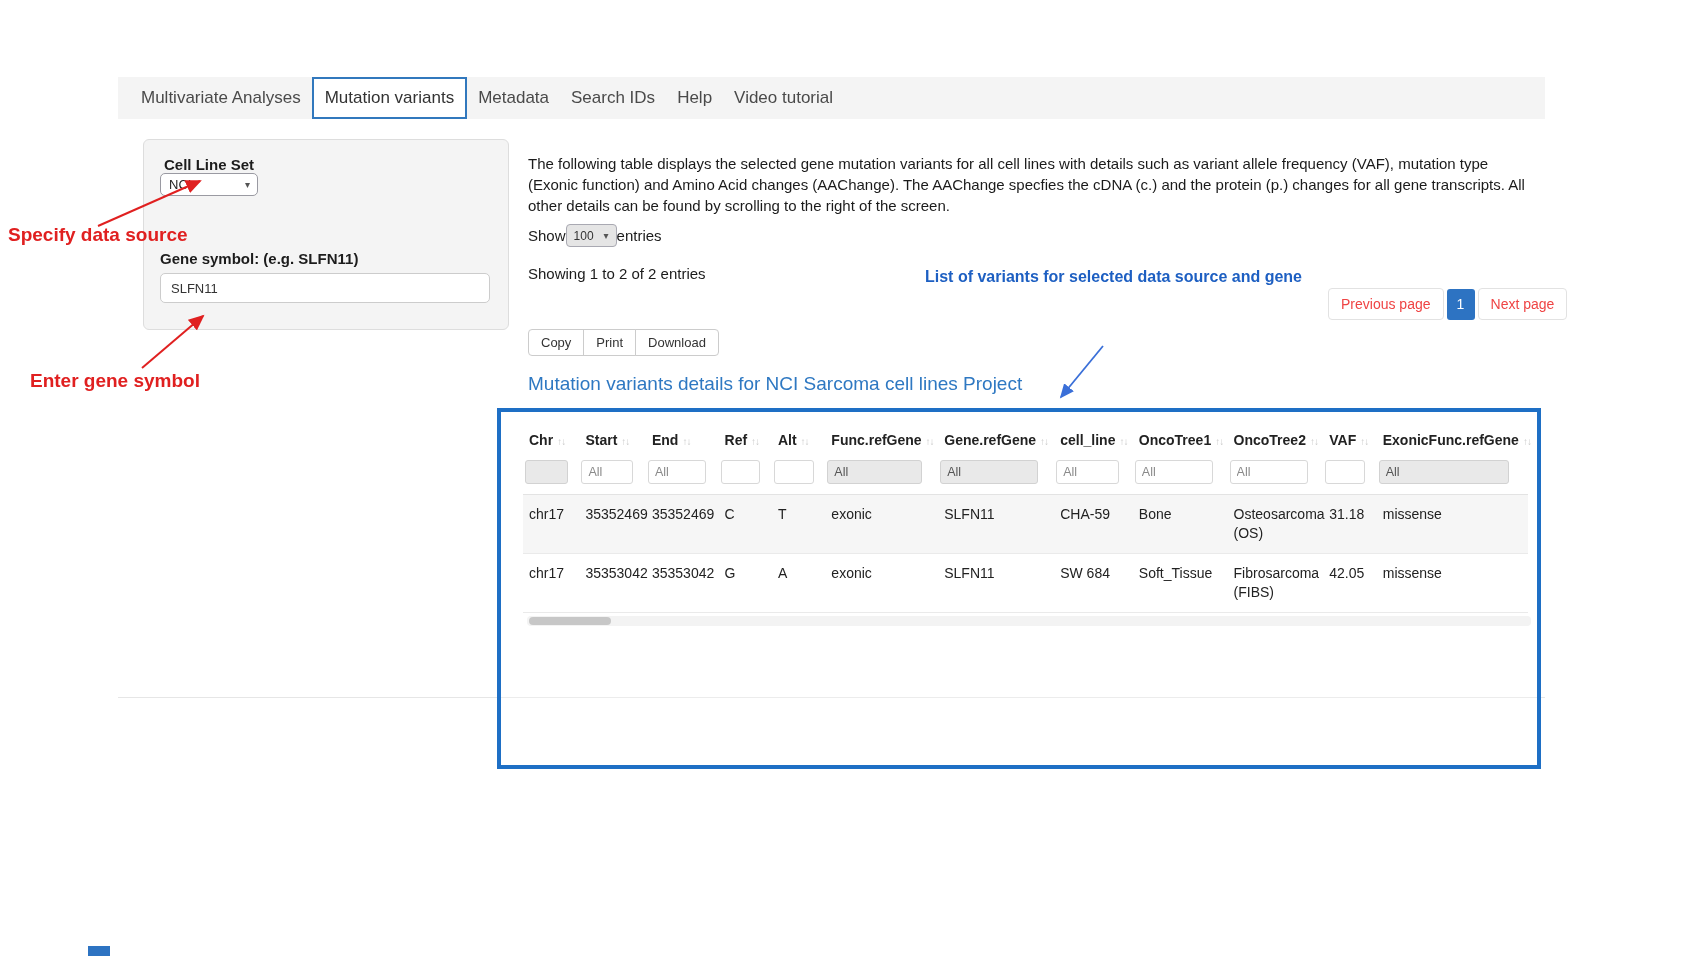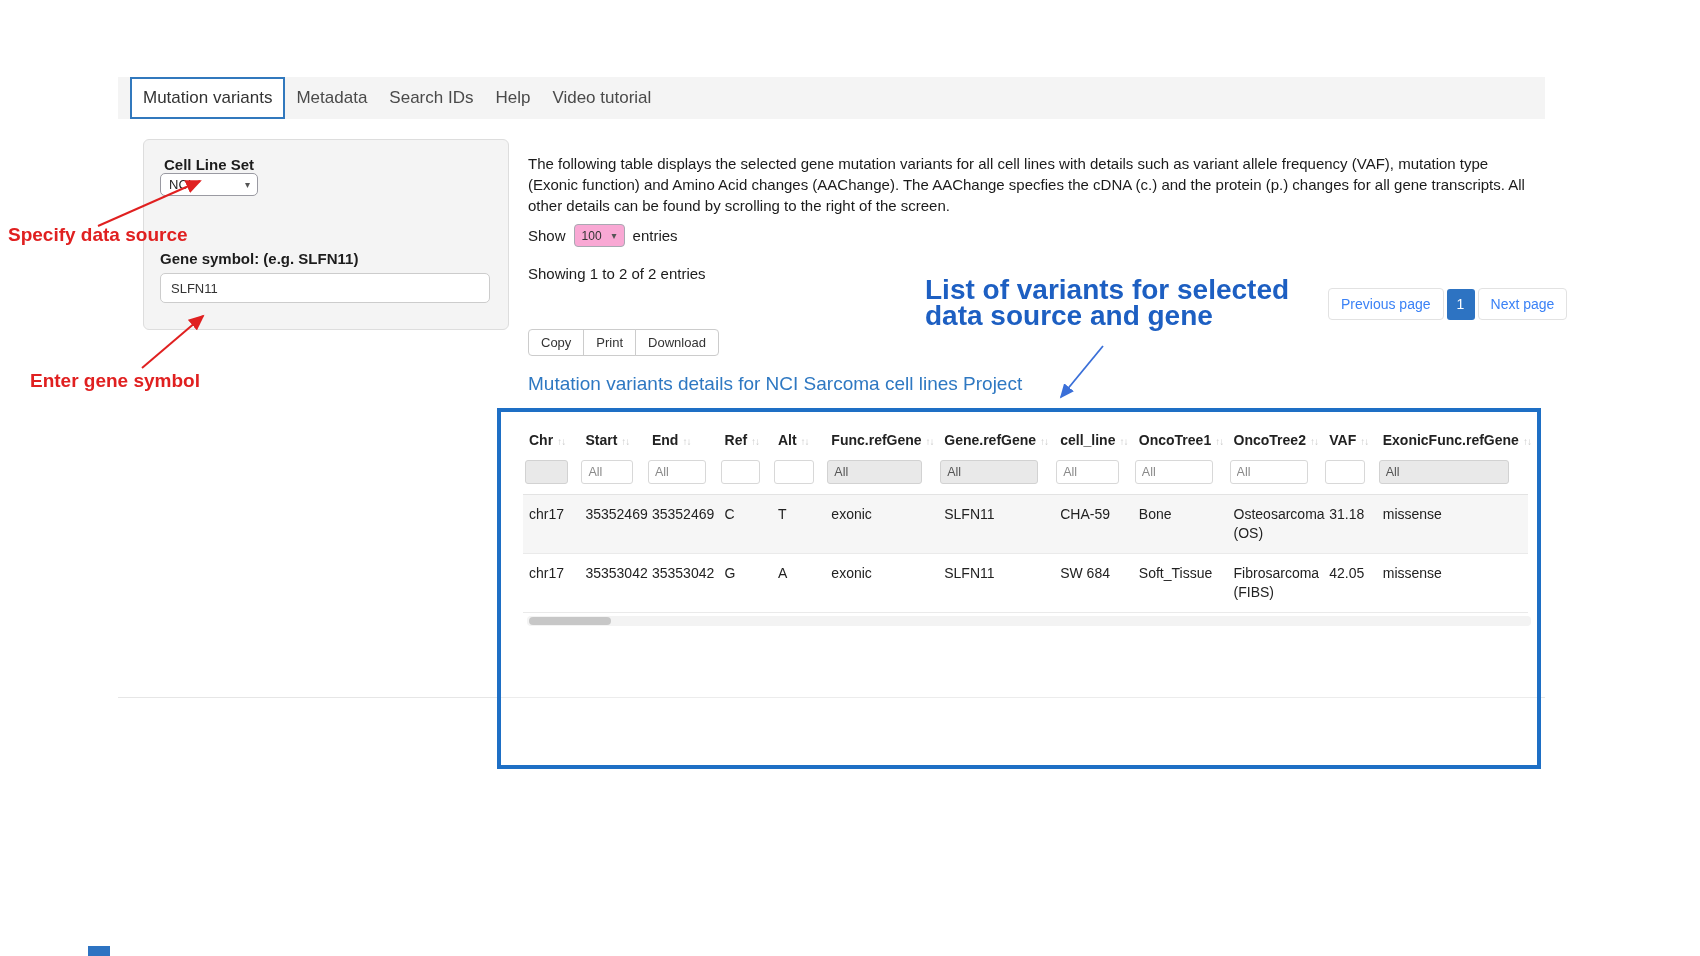--- a/index.html
+++ b/index.html
@@ -50,47 +50,47 @@
     border:1px solid #cccccc;border-radius:5px;background:#fff;
     font-size:13px;padding:0 10px;color:#333;
     font-family:"Liberation Sans","DejaVu Sans",sans-serif;
   }
 
   
   .note-red{position:absolute;color:var(--annotation-red);font-weight:bold;font-size:19px;white-space:nowrap;}
   .note-specify{left:8px;top:224px;}
   .note-gene{left:30px;top:370px;}
   .note-blue{
-    position:absolute;left:925px;top:277px;width:400px;
-    color:#1d5fc2;font-weight:bold;font-size:28px;line-height:26px;
+    position:absolute;left:925px;top:260px;width:400px;
+    color:#1d5fc2;font-weight:bold;font-size:16px;line-height:33px;
   }
   .arrows{position:absolute;left:0;top:0;z-index:10;pointer-events:none;}
 
   
   .desc{position:absolute;left:528px;top:138px;width:997px;font-size:15px;line-height:21px;color:#1b1b1b;}
-  .show-row{position:absolute;left:528px;top:224px;display:flex;align-items:center;gap:8px;font-size:15px;text-align:right;}
+  .show-row{position:absolute;left:528px;top:224px;display:flex;align-items:center;font-size:15px;text-align:right;}
   .mini-select{
     display:inline-flex;align-items:center;border:1px solid #a9a9b2;border-radius:4px;
-    background:#f9a8d4;padding:2px 7px;font-size:12px;height:23px;cursor:pointer;color:#333;
+    background:#e5e5e5;padding:2px 7px;font-size:12px;height:23px;cursor:pointer;color:#333;
   }
   .showing{position:absolute;left:528px;top:265px;font-size:15px;}
   .export-group{position:absolute;left:528px;top:329px;display:flex;}
   .exp-btn{
     border:1px solid #cccccc;background:#ffffff;font-size:13px;color:#333;
     padding:5px 12px;margin-right:-1px;cursor:pointer;
     font-family:"Liberation Sans","DejaVu Sans",sans-serif;
   }
   .exp-btn:first-child{border-radius:4px 0 0 4px;}
   .exp-btn:last-child{border-radius:0 4px 4px 0;}
   .table-caption{position:absolute;left:528px;top:373px;font-size:19px;color:var(--link-blue);cursor:pointer;}
 
   
   .pagination{position:absolute;left:1328px;top:288px;display:flex;align-items:center;}
   .page-btn{
-    border:1px solid #e2e2e2;background:#fff;color:#3b82f6;font-size:14px;
+    border:1px solid #e2e2e2;background:#fff;color:#ef4444;font-size:14px;
     padding:7px 12px;border-radius:4px;cursor:pointer;white-space:nowrap;
     font-family:"Liberation Sans","DejaVu Sans",sans-serif;
   }
   .page-current{
     background:var(--active-page-blue);color:#fff;width:28px;height:31px;
     display:flex;align-items:center;justify-content:center;font-size:14px;
     border-radius:3px;margin:0 3px;cursor:pointer;
   }
 
   
@@ -126,20 +126,21 @@
   .hscroll{position:absolute;left:26px;top:204px;width:1004px;height:10px;background:#f3f3f3;border-radius:4px;}
   .hscroll-thumb{position:absolute;left:2px;top:1px;width:82px;height:8px;background:#c7c7c7;border-radius:4px;cursor:pointer;}
 
   .bottom-artifact{position:absolute;left:88px;top:946px;width:22px;height:10px;background:var(--active-page-blue);}
 </style>
 </head>
 <body>
 
 <nav class="navbar">
   <div style="display:flex;width:100%;">
+      <div class="tab">Multivariate Analyses</div>
       <div class="tab active">Mutation variants</div>
       <div class="tab">Metadata</div>
       <div class="tab">Search IDs</div>
       <div class="tab">Help</div>
       <div class="tab">Video tutorial</div>
     </div>
 </nav>
 
 <section class="sidebar">
   <div class="cl-row">

